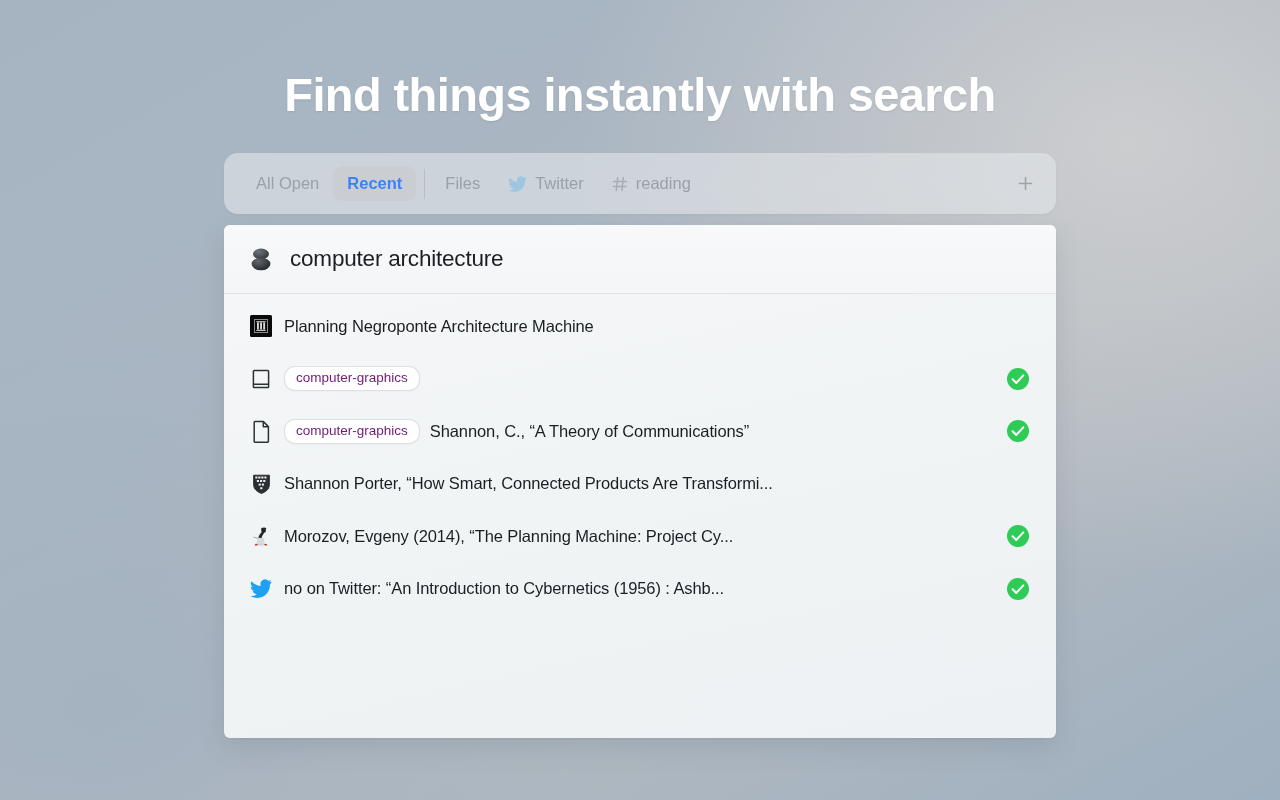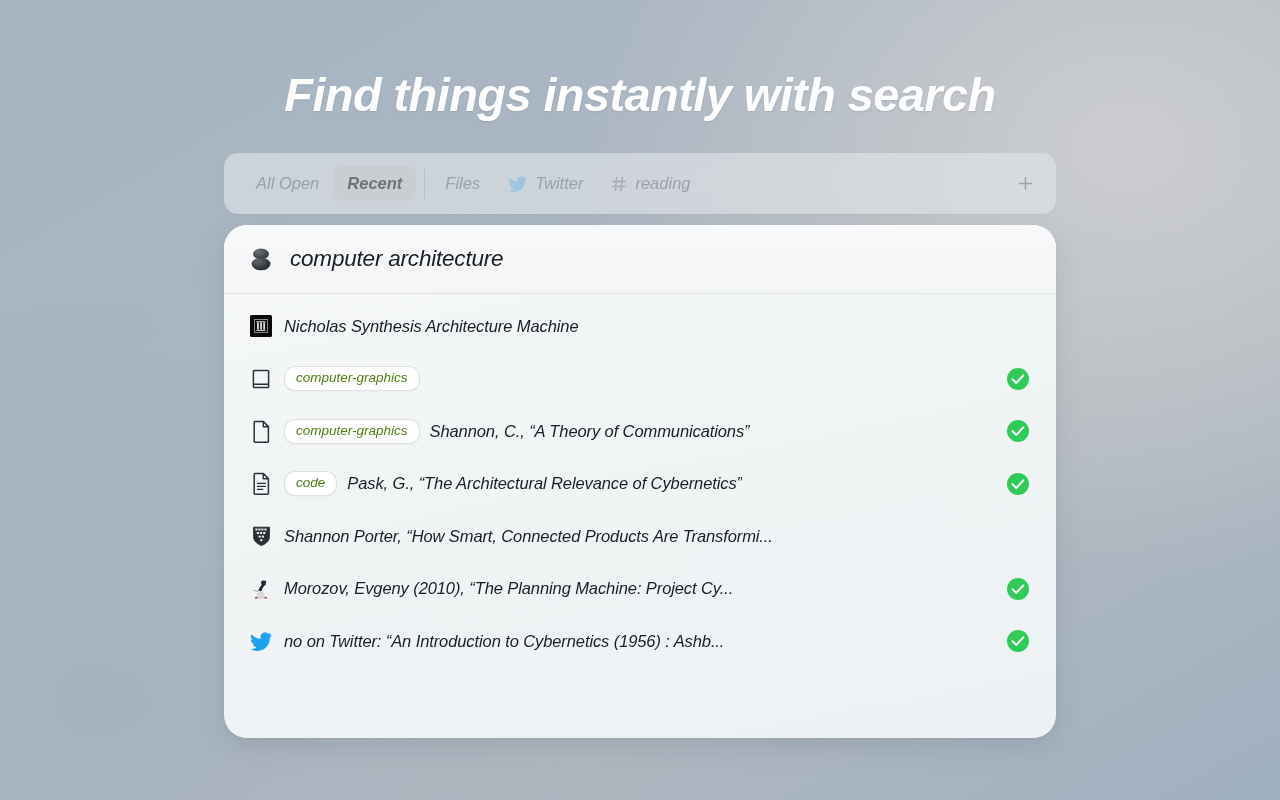--- a/index.html
+++ b/index.html
@@ -16,21 +16,20 @@
       radial-gradient(ellipse 900px 700px at 88% 18%, rgba(205,206,208,0.95) 0%, rgba(205,206,208,0) 62%),
       radial-gradient(ellipse 800px 620px at 8% 88%, rgba(163,177,192,0.85) 0%, rgba(163,177,192,0) 65%),
       linear-gradient(150deg, #a6b4c2 0%, #aab6c2 34%, #b4bac0 62%, #9fb0c0 100%);
     -webkit-font-smoothing: antialiased;
   }
 
   .page {
     position: relative;
     width: 1280px;
     height: 648px;
-    font-style: italic;
   }
 
   
   .hero-title {
     position: absolute;
     top: 66px;
     left: 0;
     width: 1280px;
     text-align: center;
     color: #ffffff;
@@ -64,21 +63,21 @@
     font-size: 16.5px;
     color: #9aa1a8;
     padding: 8px 14px;
     border-radius: 9px;
     white-space: nowrap;
     cursor: pointer;
   }
 
   .tab.active {
     background: rgba(202,206,210,0.85);
-    color: #737373;
+    color: #3b82f6;
     font-weight: bold;
   }
 
   .tab-divider {
     width: 1px;
     height: 30px;
     background: rgba(150,158,166,0.38);
     margin: 0 6px 0 8px;
     flex: none;
   }
@@ -95,21 +94,21 @@
     cursor: pointer;
   }
 
   
   .card {
     position: absolute;
     left: 224px;
     top: 225px;
     width: 832px;
     height: 513px;
-    border-radius: 23px;
+    border-radius: 6px;
     background: linear-gradient(168deg, #f5f7f8 0%, #f1f4f5 48%, #eef1f3 100%);
     box-shadow: 0 10px 26px rgba(85,95,108,0.17), 0 1px 2px rgba(85,95,108,0.10);
     overflow: hidden;
   }
 
   .card-header {
     height: 69px;
     display: flex;
     align-items: center;
     padding: 0 26px;
@@ -147,21 +146,21 @@
     justify-content: center;
     margin-right: 10px;
   }
 
   .row-tag {
     flex: none;
     background: #ffffff;
     border: 1px solid rgba(180,188,196,0.45);
     border-radius: 11px;
     font-size: 13.5px;
-    color: #4d7c0f;
+    color: #701a75;
     padding: 3px 11px 4px;
     margin-right: 10px;
     line-height: 16px;
     box-shadow: 0 1px 1px rgba(120,130,140,0.05);
   }
 
   .row-title {
     font-size: 16.5px;
     color: #1b1f23;
     letter-spacing: -0.1px;
@@ -239,21 +238,21 @@
             <svg class="" width="22" height="22" viewBox="0 0 22 22">
     <rect x="0" y="0" width="22" height="22" rx="1.5" fill="#0a0a0a"></rect>
     <rect x="4.5" y="4.5" width="13" height="13" fill="none" stroke="#8b8b8b" stroke-width="1"></rect>
     <rect x="7" y="7.5" width="1.9" height="7" fill="#d8d8d8"></rect>
     <rect x="10.1" y="7.5" width="1.9" height="7" fill="#d8d8d8"></rect>
     <rect x="13.2" y="7.5" width="1.9" height="7" fill="#d8d8d8"></rect>
     <rect x="6.4" y="6.2" width="9.2" height="1.1" fill="#d8d8d8"></rect>
     <rect x="6.4" y="14.8" width="9.2" height="1.1" fill="#d8d8d8"></rect>
   </svg>
           </div>
-          <span class="row-title">Nicholas Synthesis Architecture Machine</span>
+          <span class="row-title">Planning Negroponte Architecture Machine</span>
           <div class="row-spacer"></div>
         </div>
         <div class="row">
           <div class="row-icon">
             <svg class="" width="20" height="22" viewBox="0 0 20 22">
     <path d="M3.2 2.4 h13.6 a0.8 0.8 0 0 1 0.8 0.8 v15.6 a0.8 0.8 0 0 1 -0.8 0.8 h-13.6 a0.8 0.8 0 0 1 -0.8 -0.8 v-15.6 a0.8 0.8 0 0 1 0.8 -0.8 z" fill="none" stroke="#2c3136" stroke-width="1.5"></path>
     <path d="M2.6 16.3 h14.8" stroke="#2c3136" stroke-width="1.5"></path>
   </svg>
           </div>
           <span class="row-tag">computer-graphics</span>
@@ -265,36 +264,20 @@
         </div>
         <div class="row">
           <div class="row-icon">
             <svg class="" width="19" height="23" viewBox="0 0 19 23">
     <path d="M3 1.6 h8.4 L16.4 6.6 V21.4 a0.8 0.8 0 0 1 -0.8 0.8 H3 a0.8 0.8 0 0 1 -0.8 -0.8 V2.4 a0.8 0.8 0 0 1 0.8 -0.8 z" fill="none" stroke="#2c3136" stroke-width="1.5" stroke-linejoin="round"></path>
     <path d="M11.3 1.8 V6.8 h5.0" fill="none" stroke="#2c3136" stroke-width="1.5" stroke-linejoin="round"></path>
   </svg>
           </div>
           <span class="row-tag">computer-graphics</span>
           <span class="row-title">Shannon, C., “A Theory of Communications”</span>
-          <div class="row-spacer"></div>
-          <svg class="check-badge" width="24" height="24" viewBox="0 0 24 24">
-    <circle cx="12" cy="12" r="11" fill="#2ecc57"></circle>
-    <path d="M6.6 12.3 L10.3 15.9 L17.3 8.4" fill="none" stroke="#ffffff" stroke-width="2.1" stroke-linecap="round" stroke-linejoin="round"></path>
-  </svg>
-        </div>
-        <div class="row">
-          <div class="row-icon">
-            <svg class="" width="19" height="23" viewBox="0 0 19 23">
-    <path d="M3 1.6 h8.4 L16.4 6.6 V21.4 a0.8 0.8 0 0 1 -0.8 0.8 H3 a0.8 0.8 0 0 1 -0.8 -0.8 V2.4 a0.8 0.8 0 0 1 0.8 -0.8 z" fill="none" stroke="#2c3136" stroke-width="1.5" stroke-linejoin="round"></path>
-    <path d="M11.3 1.8 V6.8 h5.0" fill="none" stroke="#2c3136" stroke-width="1.5" stroke-linejoin="round"></path>
-    <path d="M5.6 11.4 h7.8 M5.6 14.4 h7.8 M5.6 17.4 h5.2" stroke="#2c3136" stroke-width="1.4" stroke-linecap="round"></path>
-  </svg>
-          </div>
-          <span class="row-tag">code</span>
-          <span class="row-title">Pask, G., “The Architectural Relevance of Cybernetics”</span>
           <div class="row-spacer"></div>
           <svg class="check-badge" width="24" height="24" viewBox="0 0 24 24">
     <circle cx="12" cy="12" r="11" fill="#2ecc57"></circle>
     <path d="M6.6 12.3 L10.3 15.9 L17.3 8.4" fill="none" stroke="#ffffff" stroke-width="2.1" stroke-linecap="round" stroke-linejoin="round"></path>
   </svg>
         </div>
         <div class="row">
           <div class="row-icon">
             <svg class="" width="19" height="22" viewBox="0 0 19 22">
     <path d="M1.6 2.2 h15.8 v9.4 c0 4.9 -4.2 7.6 -7.9 8.9 c-3.7 -1.3 -7.9 -4.0 -7.9 -8.9 z" fill="#2b2f33" stroke="#1a1d20" stroke-width="0.8"></path>
@@ -319,21 +302,21 @@
     <ellipse cx="10.5" cy="19.2" rx="5.8" ry="1.5" fill="#cfd3d6"></ellipse>
     <path d="M6.2 19.0 L8.6 12.6 L13.4 12.6 L14.8 19.0 Z" fill="#d8dade"></path>
     <path d="M8.2 12.8 c1.0 -3.0 2.6 -5.3 4.3 -6.3 l1.7 1.2 c-1.4 1.8 -2.3 3.8 -2.6 5.3 z" fill="#23262a"></path>
     <circle cx="13.6" cy="5.6" r="2.4" fill="#23262a"></circle>
     <path d="M11.0 3.6 c1.6 -1.3 3.8 -1.5 5.4 -0.4 l-1.0 1.6 c-1.2 -0.7 -2.7 -0.6 -3.7 0.2 z" fill="#23262a"></path>
     <path d="M5.4 19.0 L8.0 19.0 L7.0 20.6 L4.6 20.6 Z" fill="#c23b2e"></path>
     <path d="M14.0 19.0 L16.6 19.0 L17.4 20.6 L15.0 20.6 Z" fill="#c23b2e"></path>
     <path d="M3.4 12.0 L8.0 13.6" stroke="#9aa0a6" stroke-width="0.9"></path>
   </svg>
           </div>
-          <span class="row-title">Morozov, Evgeny (2010), “The Planning Machine: Project Cy...</span>
+          <span class="row-title">Morozov, Evgeny (2014), “The Planning Machine: Project Cy...</span>
           <div class="row-spacer"></div>
           <svg class="check-badge" width="24" height="24" viewBox="0 0 24 24">
     <circle cx="12" cy="12" r="11" fill="#2ecc57"></circle>
     <path d="M6.6 12.3 L10.3 15.9 L17.3 8.4" fill="none" stroke="#ffffff" stroke-width="2.1" stroke-linecap="round" stroke-linejoin="round"></path>
   </svg>
         </div>
         <div class="row">
           <div class="row-icon">
             <svg class="" width="22" height="19" viewBox="0 0 22 19">
     <path d="M21.6 2.5 c-0.8 0.36 -1.66 0.6 -2.55 0.71 c0.92 -0.55 1.62 -1.42 1.95 -2.46 c-0.86 0.51 -1.81 0.88 -2.82 1.08 A4.43 4.43 0 0 0 10.6 5.88 c0 0.35 0.04 0.69 0.11 1.01 A12.58 12.58 0 0 1 1.58 2.25 a4.43 4.43 0 0 0 1.37 5.92 c-0.72 -0.02 -1.4 -0.22 -2 -0.55 v0.06 a4.43 4.43 0 0 0 3.55 4.34 c-0.35 0.1 -0.72 0.15 -1.1 0.15 c-0.27 0 -0.53 -0.03 -0.79 -0.08 a4.44 4.44 0 0 0 4.14 3.08 A8.9 8.9 0 0 1 0.5 16.99 a12.54 12.54 0 0 0 6.8 1.99 c8.15 0 12.61 -6.75 12.61 -12.61 l-0.01 -0.57 A9.02 9.02 0 0 0 21.6 2.5 z" fill="#1da1f2"></path>

